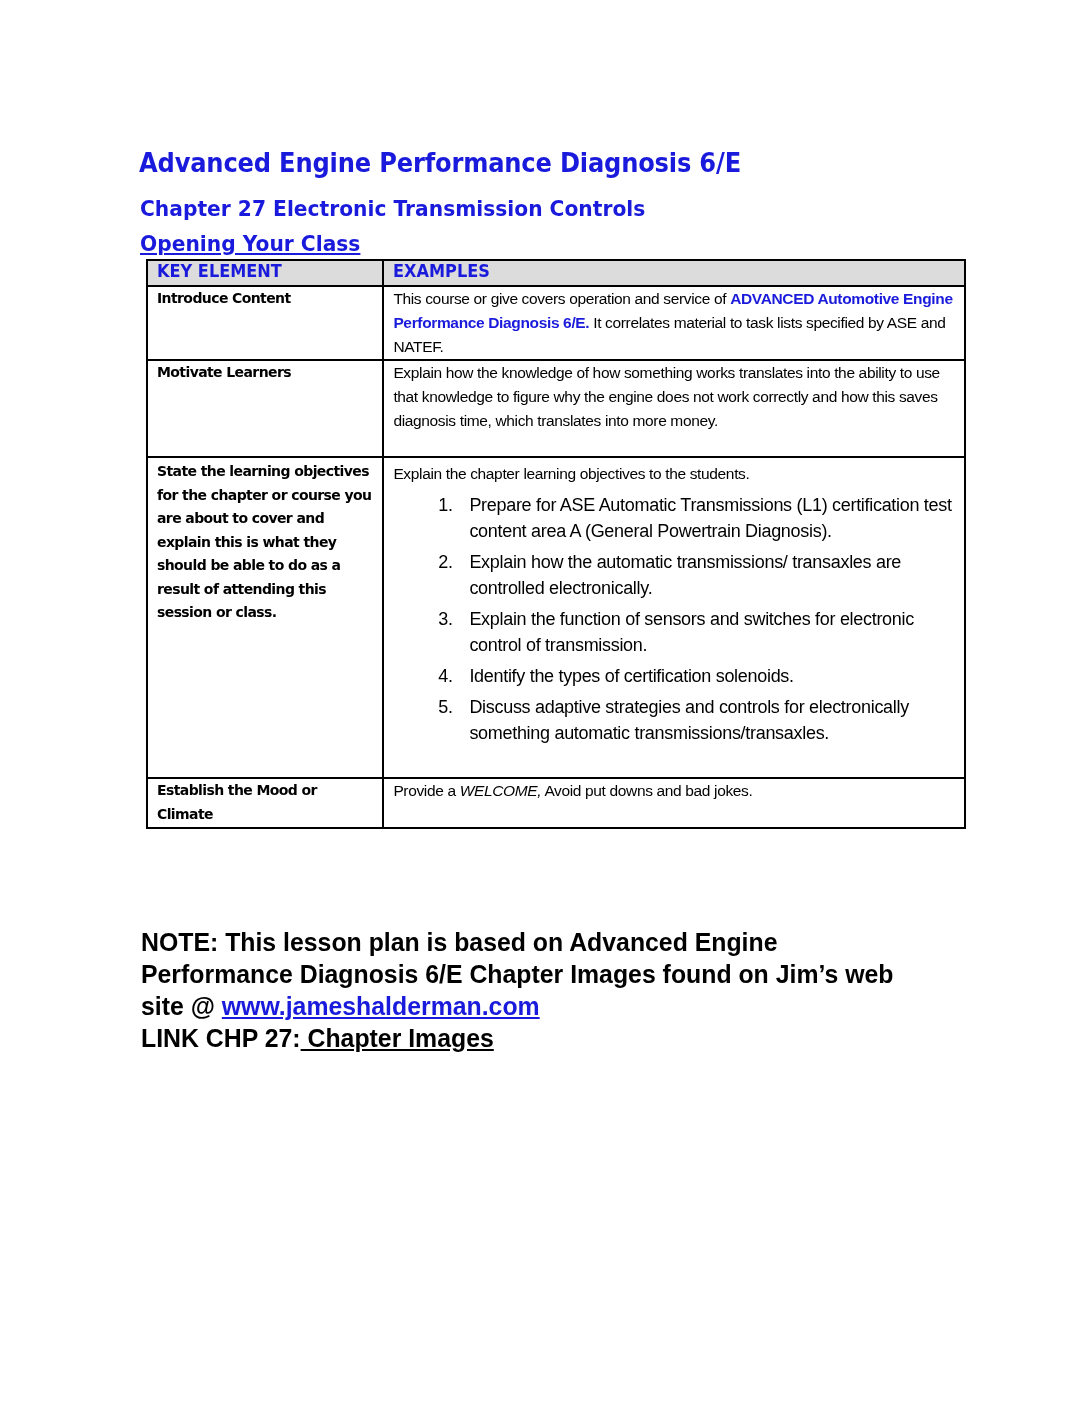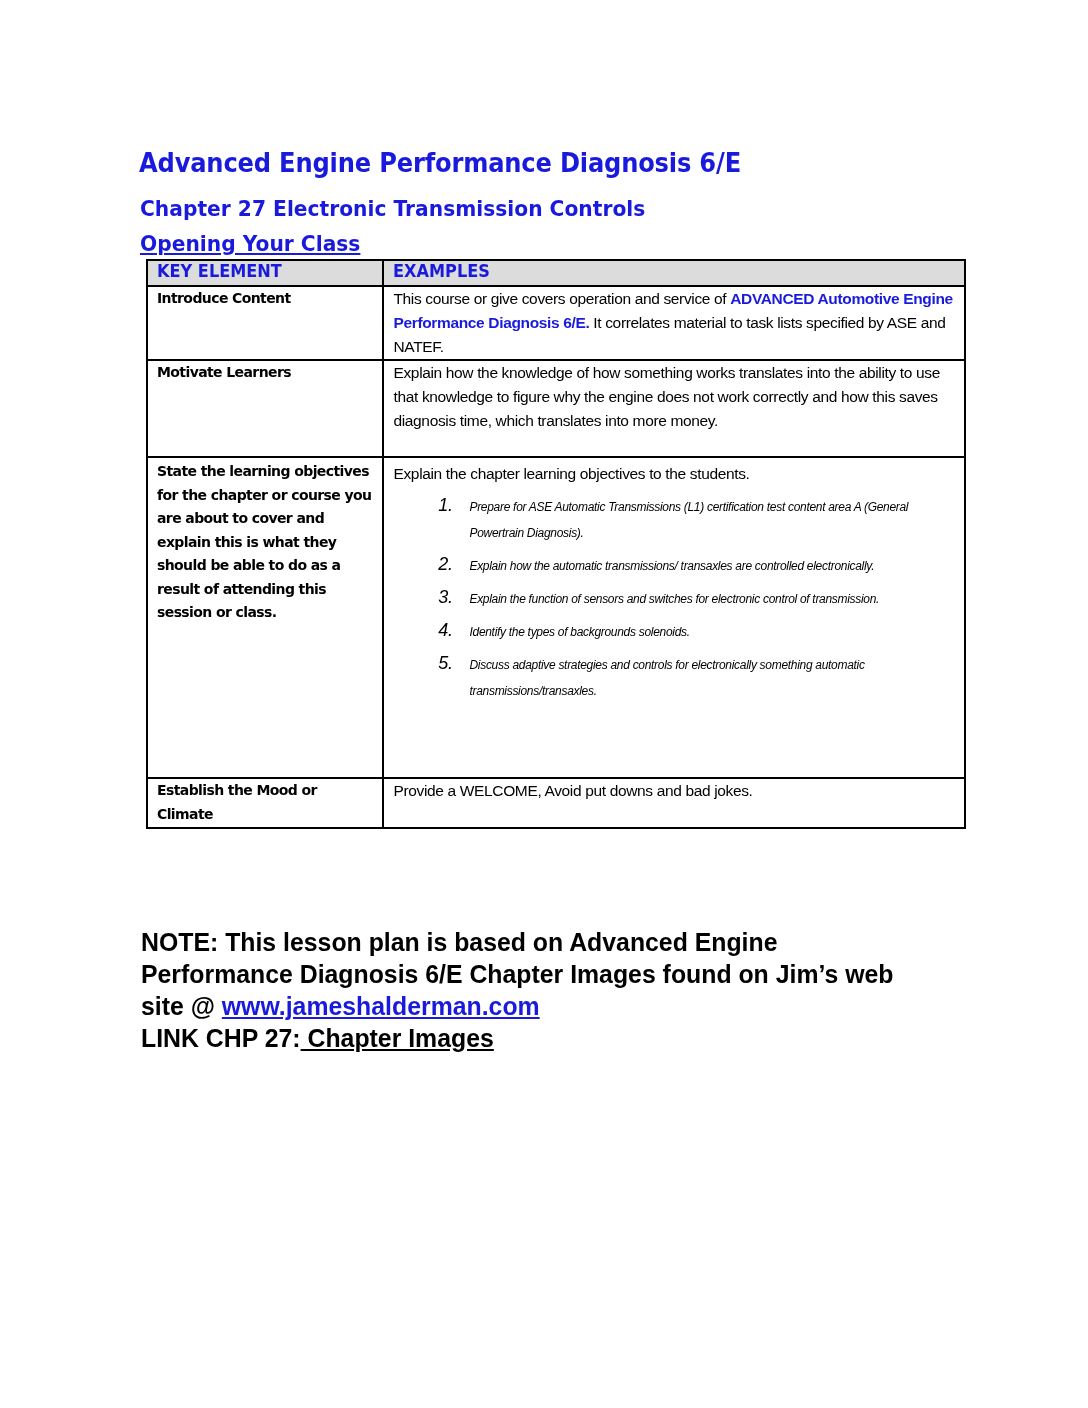--- a/index.html
+++ b/index.html
@@ -40,24 +40,24 @@
       font-family: "DejaVu Sans", sans-serif; font-weight: bold;
       font-size: 17px; color: #1a1adc; padding-top: 1px;
     }
     .hdr th span { display: inline-block; transform-origin: left center; transform: scaleX(0.95); }
     .k {
       font-family: "DejaVu Sans", sans-serif; font-weight: bold; font-size: 14px;
       line-height: 23.5px; letter-spacing: -0.6px;
     }
     .v { font-size: 15.5px; line-height: 24px; letter-spacing: -0.35px; }
     .v .blue { color: #1a1adc; font-weight: bold; }
-    .v .ital { }
+    .v .ital { font-style: italic; }
     ol.obj {
       margin: 6px 0 4px 0; padding-left: 64px;
-      font-size: 12px; line-height: 26px; letter-spacing: -0.3px; font-style: italic;
+      font-size: 18px; line-height: 26px; letter-spacing: -0.3px;
     }
     ol.obj li { padding-left: 12px; margin-bottom: 5px; }
     ol.obj li::marker { font-size: 18px; }
 
     .note {
       position: absolute; left: 129px; top: 926px; width: 820px;
       font-family: "Liberation Sans", sans-serif; font-weight: bold;
       font-size: 26px; line-height: 32px; color: #000;
       transform-origin: left top; transform: scaleX(0.955);
     }
@@ -94,21 +94,21 @@
     </tr>
 
     <tr style="height:321px">
       <td class="k" style="padding-top:2px">State the learning objectives for the chapter or course you are about to cover and explain this is what they should be able to do as a result of attending this session or class.</td>
       <td class="v" style="padding-top:4px">
         <div>Explain the chapter learning objectives to the students.</div>
         <ol class="obj">
           <li>Prepare for ASE Automatic Transmissions (L1) certification test content area A (General Powertrain Diagnosis).</li>
           <li>Explain how the automatic transmissions/ transaxles are controlled electronically.</li>
           <li>Explain the function of sensors and switches for electronic control of transmission.</li>
-          <li>Identify the types of backgrounds solenoids.</li>
+          <li>Identify the types of certification solenoids.</li>
           <li>Discuss adaptive strategies and controls for electronically something automatic transmissions/transaxles.</li>
         </ol>
       </td>
     </tr>
 
     <tr style="height:50px">
       <td class="k">Establish the Mood or Climate</td>
       <td class="v"><span>Provide a </span><span class="ital">WELCOME,</span><span> Avoid put downs and bad jokes.</span></td>
     </tr>
 

